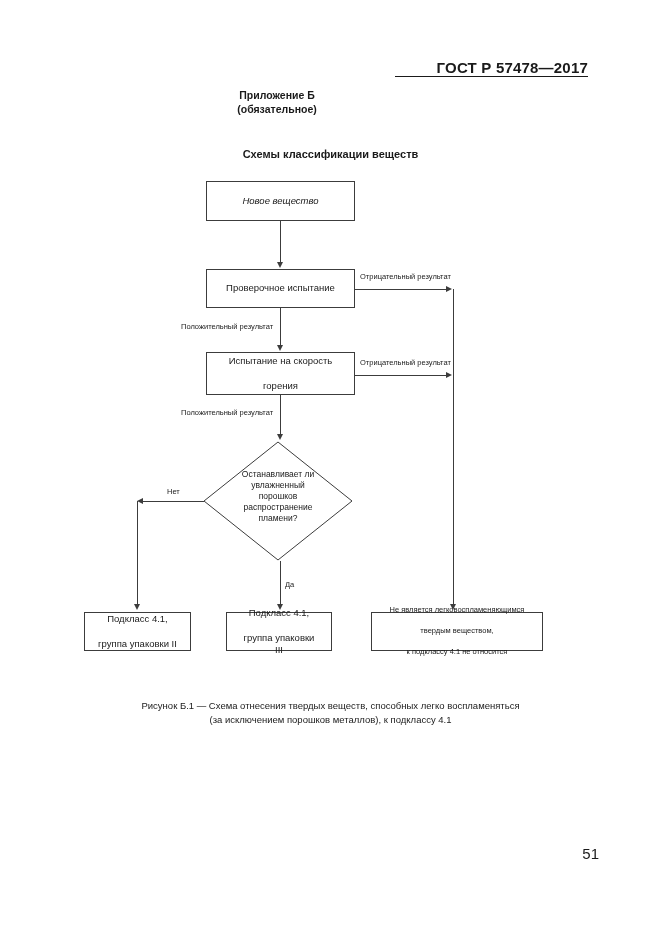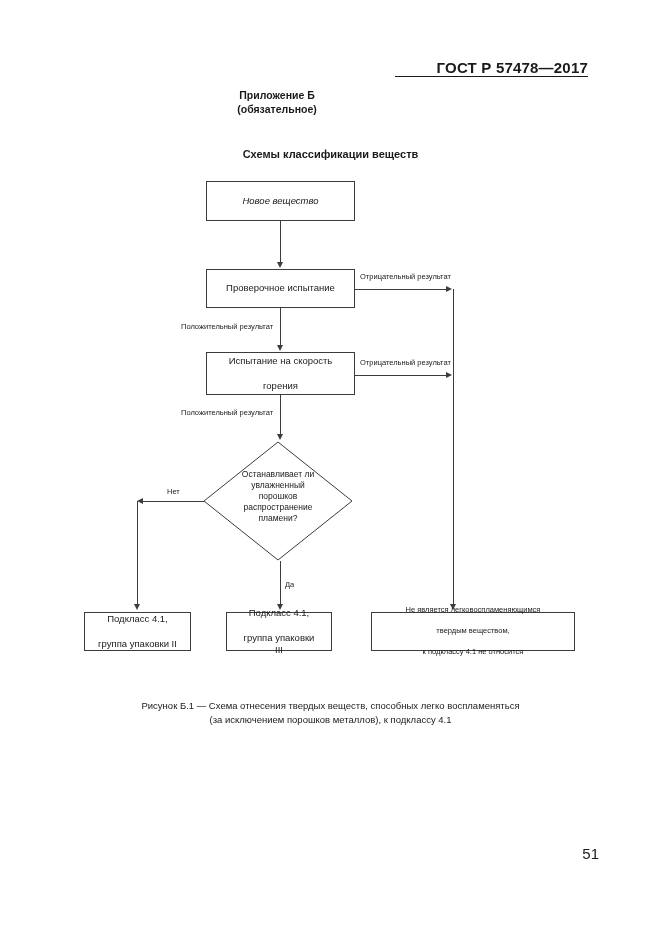--- a/index.html
+++ b/index.html
@@ -83,21 +83,21 @@
     color: #1a1a1a;
   }
   .node span { display: block; padding: 0 6px; }
   .node-small { font-size: 7.5px; line-height: 10.5px; }
 
   #node-new-substance { left: 206px; top: 181px; width: 149px; height: 40px; font-style: italic; }
   #node-screening-test { left: 206px; top: 269px; width: 149px; height: 39px; }
   #node-burn-rate-test { left: 206px; top: 352px; width: 149px; height: 43px; }
   #node-subclass-pg2   { left: 84px;  top: 612px; width: 107px; height: 39px; }
   #node-subclass-pg3   { left: 226px; top: 612px; width: 106px; height: 39px; }
-  #node-not-flammable  { left: 371px; top: 612px; width: 204px; height: 39px; }
+  #node-not-flammable  { left: 371px; top: 612px; width: 172px; height: 39px; }
 
   
   .diamond-wrap {
     position: absolute;
     left: 203px;
     top: 441px;
     width: 150px;
     height: 120px;
     text-decoration: underline;
   }

